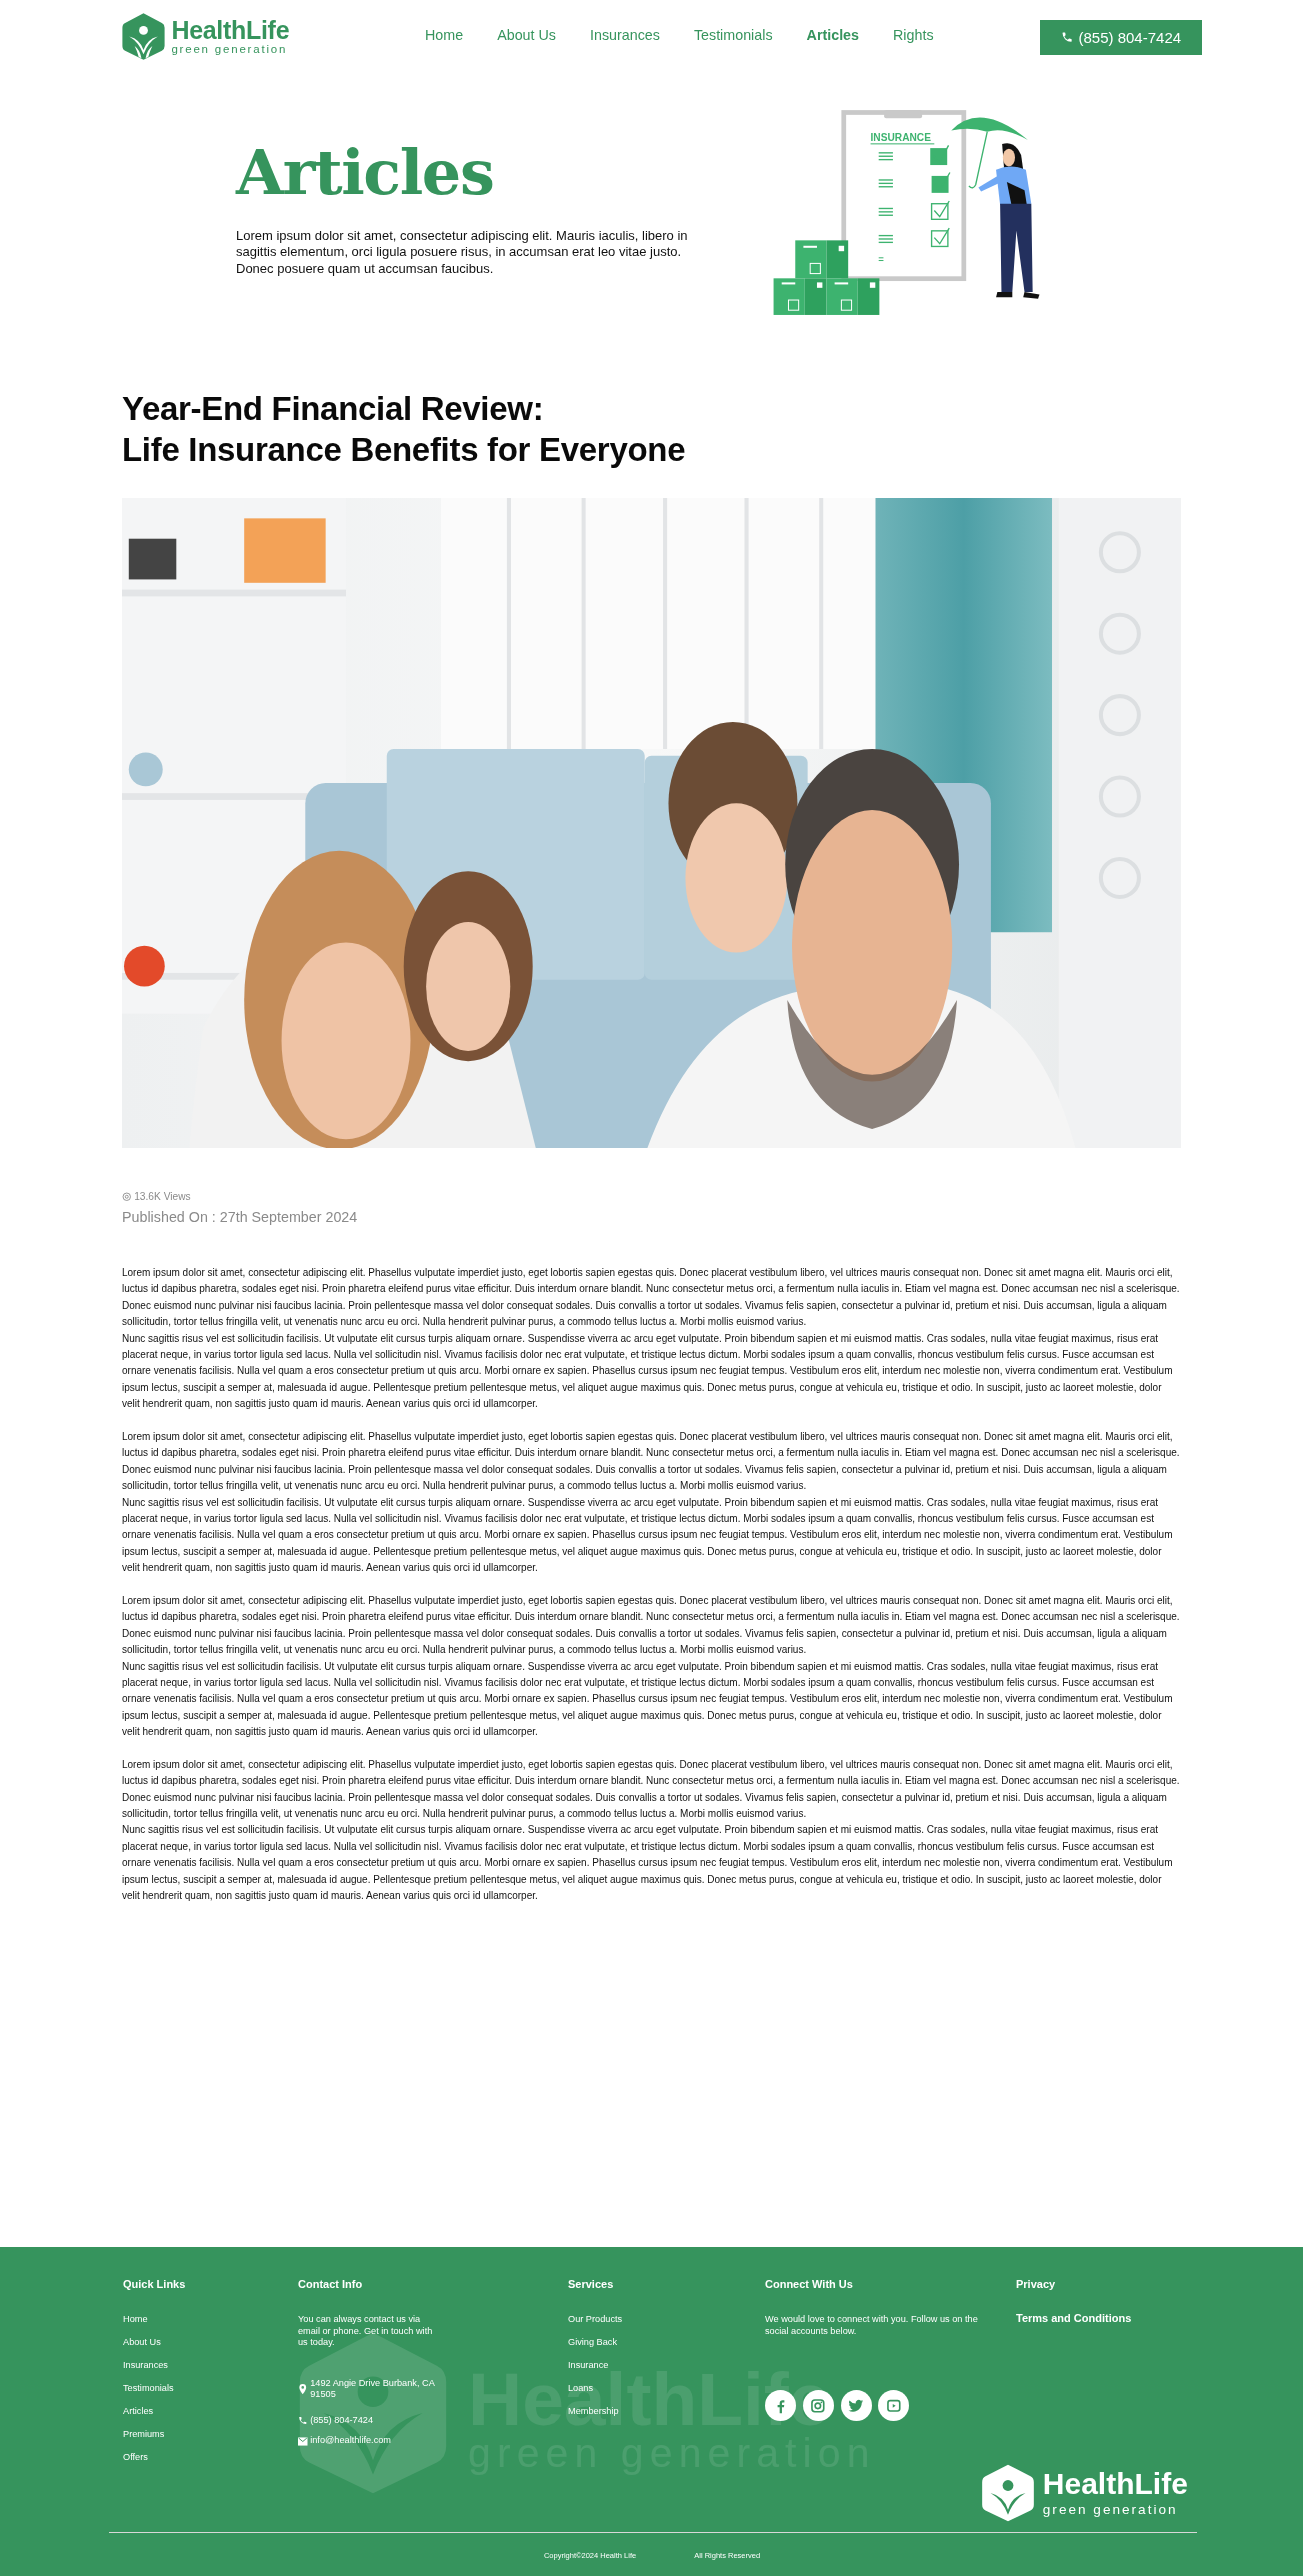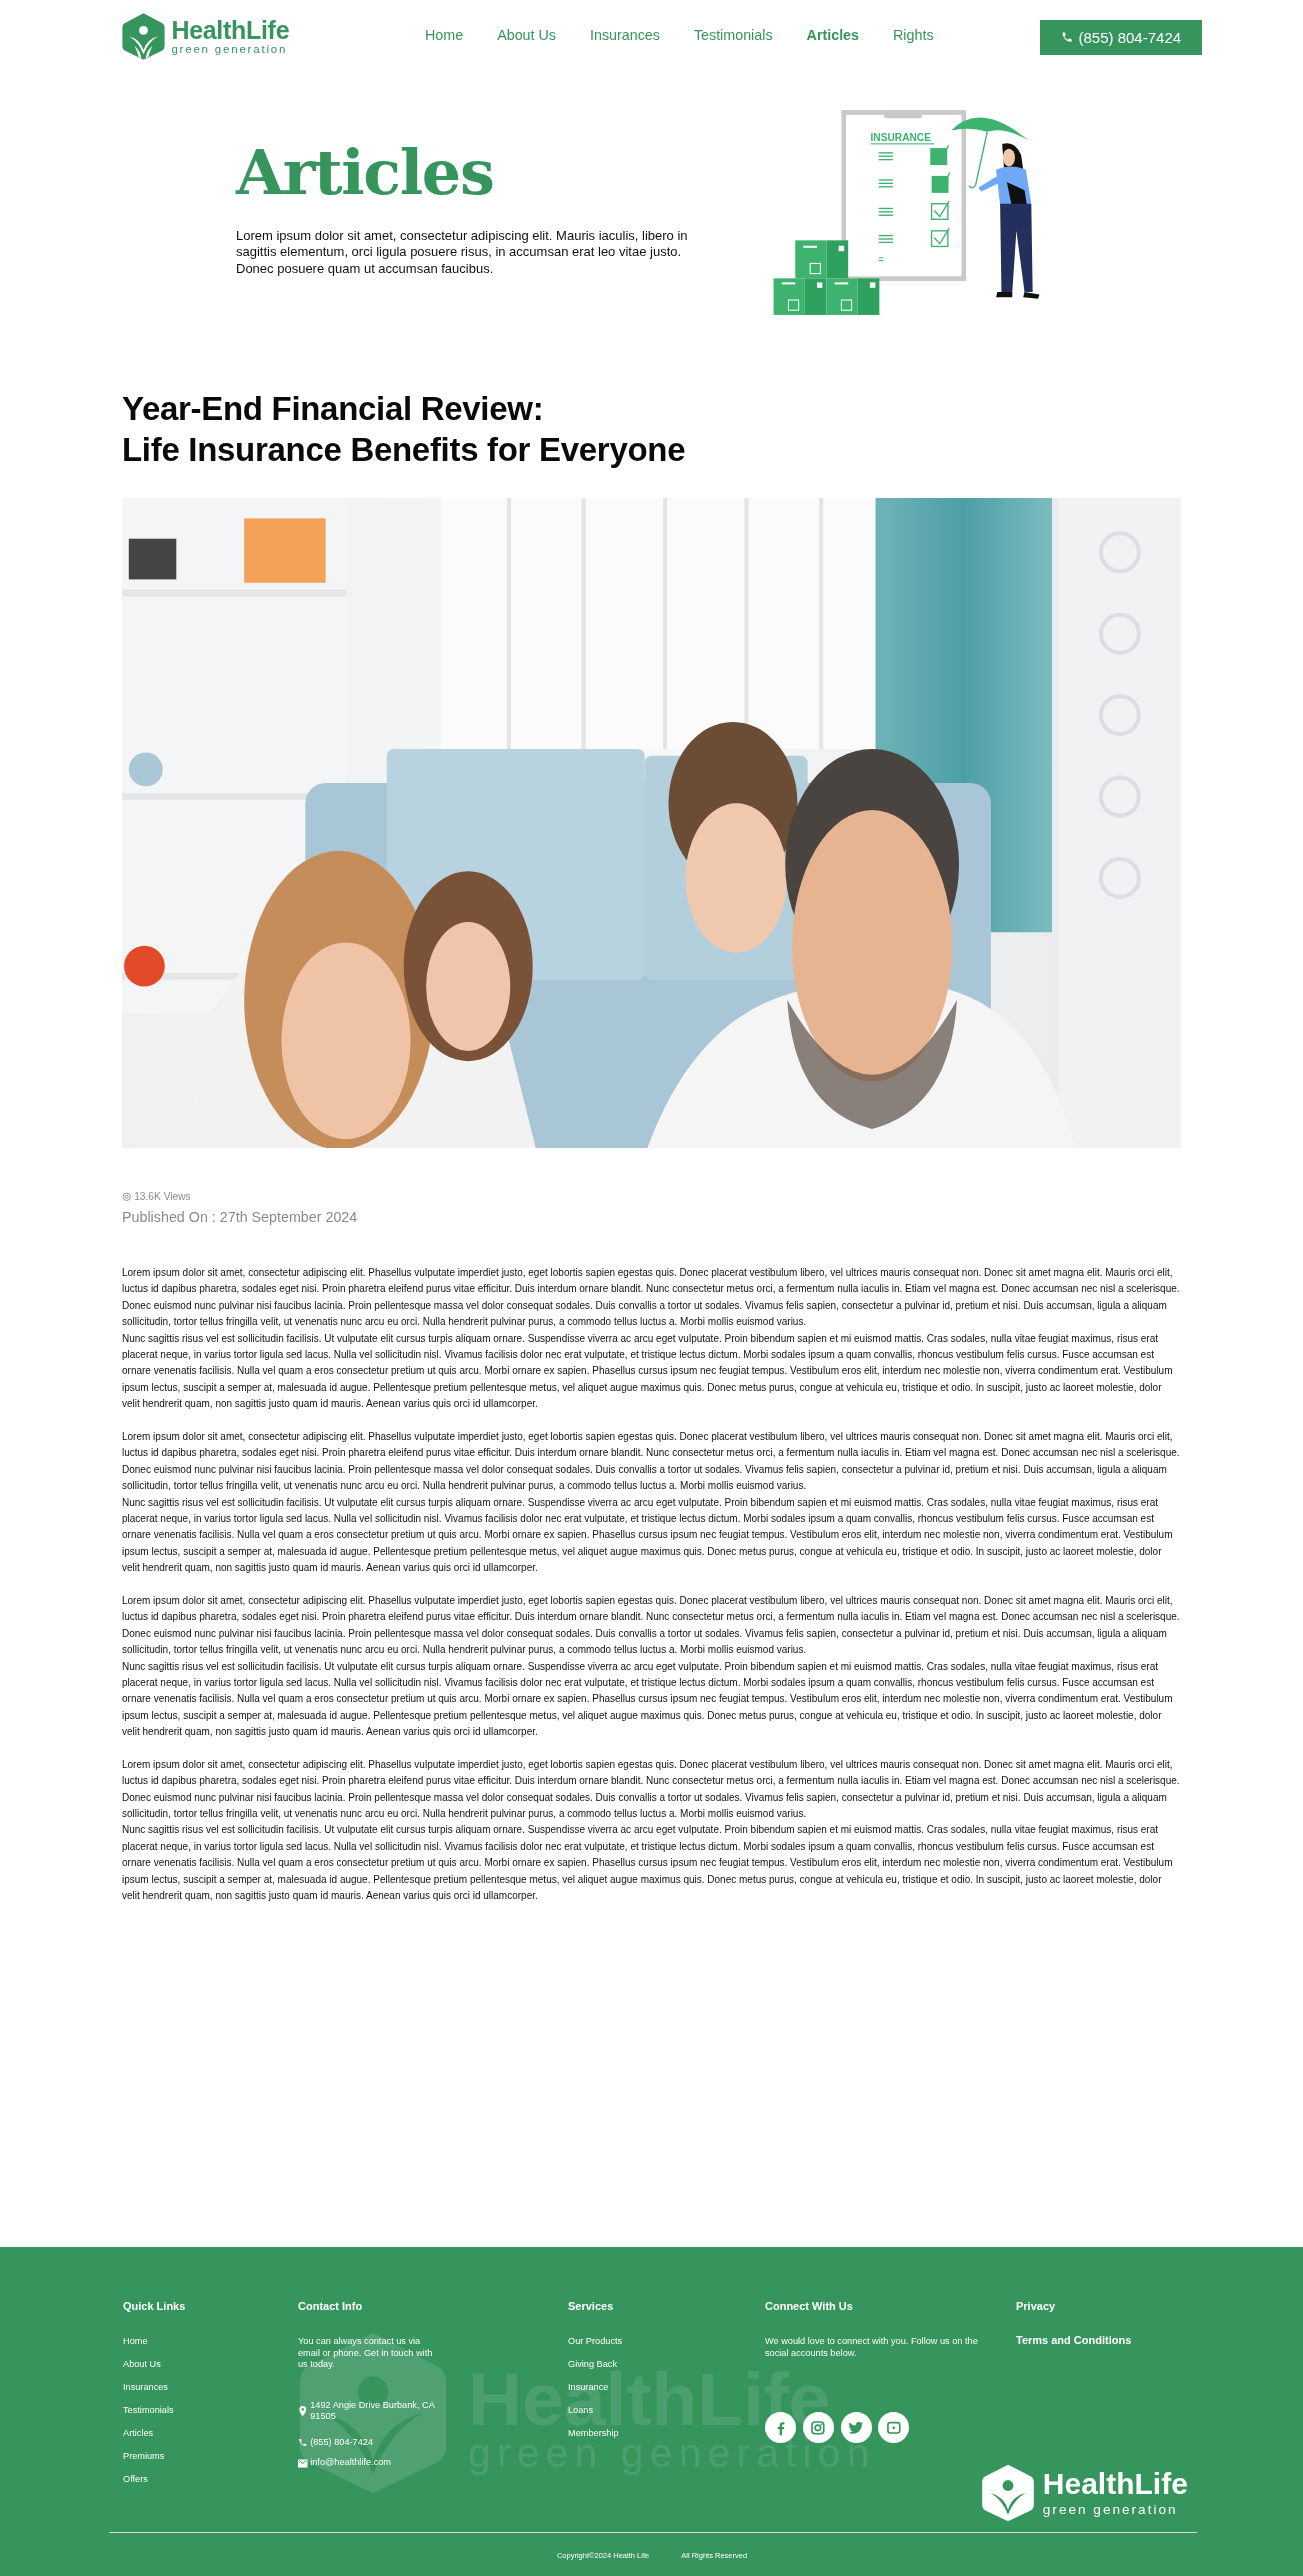--- a/index.html
+++ b/index.html
@@ -29,38 +29,38 @@
   .meta-date{position:absolute;left:122px;top:1209px;font-size:14.3px;color:#8a8a8a}
   .article-body{position:absolute;left:122px;top:1265px;width:1059px}
   .article-body .block{margin-bottom:16.3px}
   .article-body p{font-size:10px;line-height:16.4px;color:#111}
   
   .footer{position:absolute;left:0;top:2247px;width:1304px;height:329px;background:#36945d;color:#fff;overflow:hidden}
   .wm{position:absolute;left:295px;top:81px;opacity:.12}
   .wm-text{position:absolute;left:468px;top:115px;opacity:.1;line-height:1}
   .wm-text .a{font-size:75px;font-weight:700;display:block;color:#fff}
   .wm-text .b{font-size:41px;letter-spacing:6.1px;display:block;color:#fff;margin-top:-4.1px}
-  .fcol{position:absolute;top:53px}
+  .fcol{position:absolute;top:31px}
   .fcol h4{font-size:11px;font-weight:700;margin-bottom:24.4px}
   .fcol ul{list-style:none}
   .fcol li{font-size:9.2px;margin-bottom:13px}
   .fcol li a{color:#fff;text-decoration:none}
   .fcol .txt{font-size:9.2px;line-height:11.5px;width:136px}
   .contact-row{display:flex;align-items:center;font-size:9.2px;line-height:11.5px;margin-top:0}
   .contact-row svg{width:9.5px;height:11px;margin-right:2.7px;flex-shrink:0;margin-top:0.7px}
   .social{display:flex;margin-top:53px}
   .social a{width:31px;height:31px;border-radius:50%;background:#fff;margin-right:6.8px;display:flex;align-items:center;justify-content:center}
   .social svg{width:17.7px;height:17.7px}
   .flogo{position:absolute;left:980px;top:216px;display:flex;align-items:center}
   .flogo svg{width:56px;height:60px}
   .flogo .n{font-size:30px;font-weight:700;display:block;line-height:1}
   .flogo .t{font-size:13.6px;letter-spacing:2px;display:block;margin-top:2.7px}
   .fdivider{position:absolute;left:109px;top:285px;width:1088px;height:1.4px;background:#d8d8d8}
   .copy{position:absolute;top:304px;left:0;width:1304px;text-align:center;font-size:7.5px;color:#fff}
-  .copy span{margin:0 15px}
+  .copy span{margin:0 28px}
 </style>
 </head>
 <body>
 
 <header class="header">
   <a class="logo">
     <svg viewBox="0 0 66 72">
       <path d="M33 2 L60 16 Q64 18 64 23 L64 50 Q64 55 60 57 L33 70 L6 57 Q2 55 2 50 L2 23 Q2 18 6 16 Z" fill="#36945d"></path>
       <circle cx="33" cy="27" r="6.5" fill="#fff"></circle>
       <path d="M12 36 Q28 40 33 56 Q38 40 54 36 Q40 44 33 62 Q26 44 12 36Z" fill="#fff"></path>

